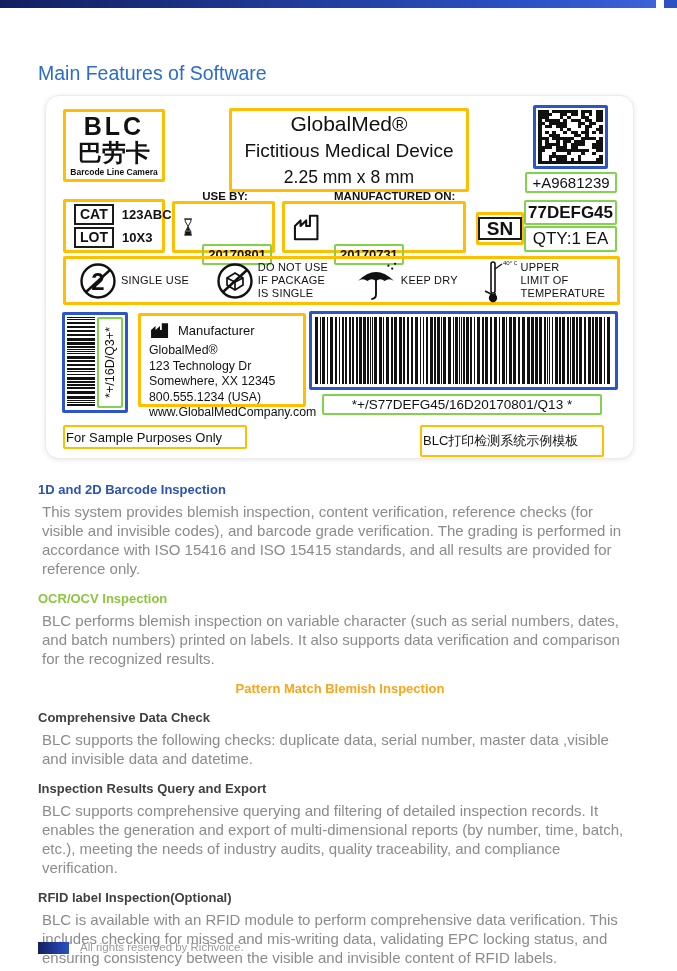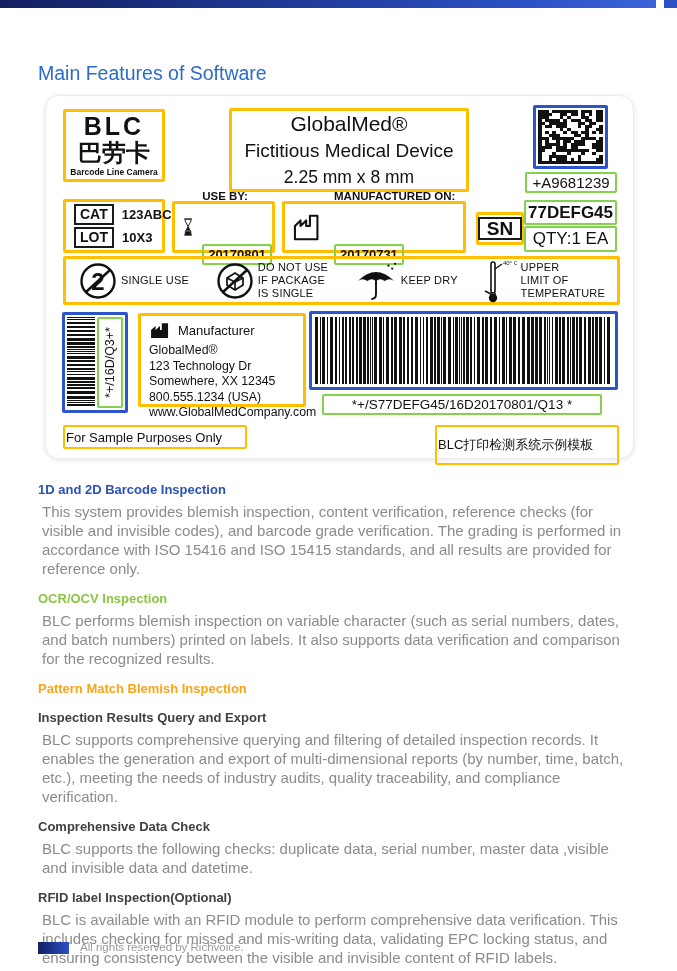--- a/index.html
+++ b/index.html
@@ -57,21 +57,21 @@
   .bc-text{font-size:13.5px;}
   .manu{padding:6px 8px;line-height:15.5px;font-size:12.3px;}
   .manu-head{display:flex;align-items:center;gap:7px;font-size:13px;margin-bottom:4px;}
   .note{display:flex;align-items:center;padding-left:1px;font-size:13px;}
   
   .features{position:absolute;left:38px;top:482px;width:604px;}
   .feature{margin-bottom:13px;}
   .feature h3{margin:0 0 4px 0;font-size:13px;line-height:16px;font-weight:bold;}
   .feature p{margin:4px;font-size:15px;line-height:19px;color:var(--body_gray);}
   .fc-blue{color:var(--accent_blue);} .fc-green{color:var(--accent_green);}
-  .fc-orange{color:var(--accent_orange);} .fc-dark{color:var(--heading_dark);}
+  .fc-orange{color:var(--accent_orange);text-align:center;} .fc-dark{color:var(--heading_dark);}
   
   .footer-swatch{position:absolute;left:38px;top:942px;width:31px;height:12px;
     background:linear-gradient(90deg,var(--topbar_dark),var(--topbar_blue));}
   .footer-text{position:absolute;left:80px;top:941px;font-size:11.5px;color:var(--footer_gray);}
   svg{display:block;}
 </style>
 </head>
 <body>
 
 <div class="topbar"></div>
@@ -515,42 +515,42 @@
         <div style="background: rgb(17, 17, 17); flex: 0 0 auto; width: 2px; margin-right: 1px; height: 100%;"></div>
         <div style="background: rgb(17, 17, 17); flex: 0 0 auto; width: 3px; margin-right: 1px; height: 100%;"></div>
         <div style="background: rgb(17, 17, 17); flex: 0 0 auto; width: 3px; margin-right: 2px; height: 100%;"></div>
         <div style="background: rgb(17, 17, 17); flex: 0 0 auto; width: 1px; margin-right: 2px; height: 100%;"></div>
         <div style="background: rgb(17, 17, 17); flex: 0 0 auto; width: 3px; margin-right: 1px; height: 100%;"></div>
       </div>
   </div>
   <div class="abs gbox bc-text" style="left:276px;top:298px;width:280px;height:21px;">*+/S77DEFG45/16D20170801/Q13 *</div>
 
   <div class="abs obox2 note" style="left:17px;top:329px;width:184px;height:24px;">For Sample Purposes Only</div>
-  <div class="abs obox2 note" style="left:389px;top:329px;width:184px;height:40px;">BLC打印检测系统示例模板</div>
+  <div class="abs obox2 note" style="left:374px;top:329px;width:184px;height:32px;">BLC打印检测系统示例模板</div>
 </div>
 
 <div class="features">
   <div class="feature">
     <h3 class="fc-blue">1D and 2D Barcode Inspection</h3>
     <p>This system provides blemish inspection, content verification, reference checks (for visible and invisible codes), and barcode grade verification. The grading is performed in accordance with ISO 15416 and ISO 15415 standards, and all results are provided for reference only.</p>
   </div>
   <div class="feature">
     <h3 class="fc-green">OCR/OCV Inspection</h3>
     <p>BLC performs blemish inspection on variable character (such as serial numbers, dates, and batch numbers) printed on labels. It also supports data verification and comparison for the recognized results.</p>
   </div>
   <div class="feature">
     <h3 class="fc-orange">Pattern Match Blemish Inspection</h3>
   </div>
   <div class="feature">
+    <h3 class="fc-dark">Comprehensive Data Check</h3>
+    <p>BLC supports the following checks: duplicate data, serial number, master data ,visible and invisible data and datetime.</p>
+  </div>
+  <div class="feature">
     <h3 class="fc-dark">Inspection Results Query and Export</h3>
     <p>BLC supports comprehensive querying and filtering of detailed inspection records. It enables the generation and export of multi-dimensional reports (by number, time, batch, etc.), meeting the needs of industry audits, quality traceability, and compliance verification.</p>
-  </div>
-  <div class="feature">
-    <h3 class="fc-dark">Comprehensive Data Check</h3>
-    <p>BLC supports the following checks: duplicate data, serial number, master data ,visible and invisible data and datetime.</p>
   </div>
   <div class="feature">
     <h3 class="fc-dark">RFID label Inspection(Optional)</h3>
     <p>BLC is available with an RFID module to perform comprehensive data verification. This includes checking for missed and mis-writing data, validating EPC locking status, and ensuring consistency between the visible and invisible content of RFID labels.</p>
   </div>
 </div>
 
 <div class="footer-swatch"></div>
 <div class="footer-text">All rights reserved by Richvoice.</div>
 

